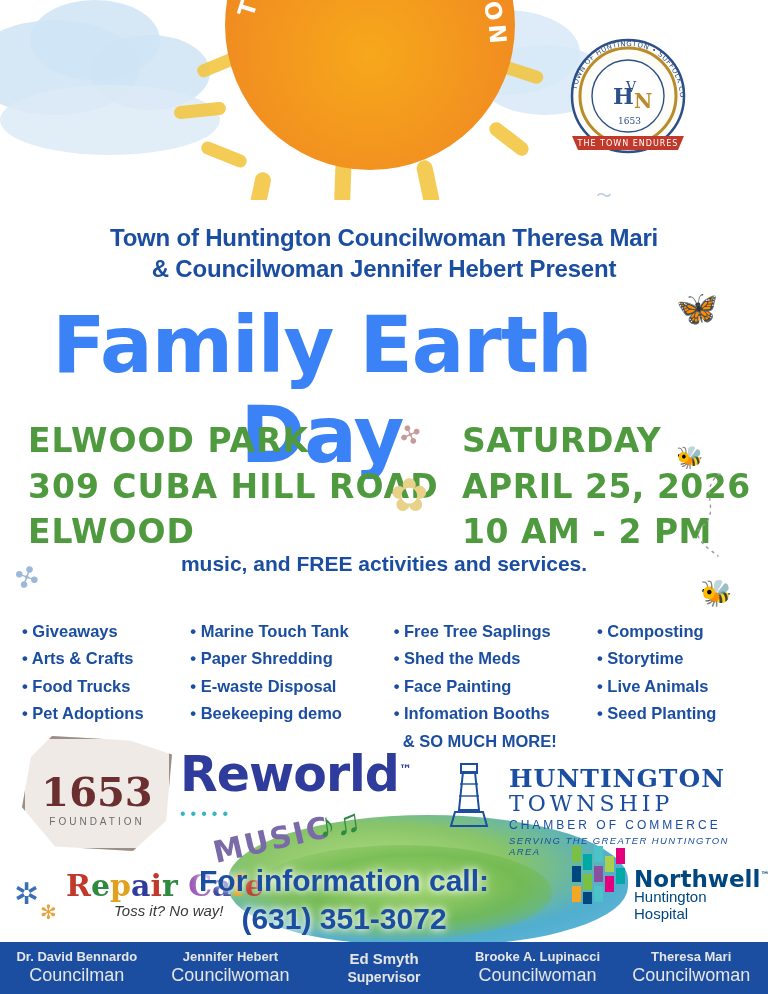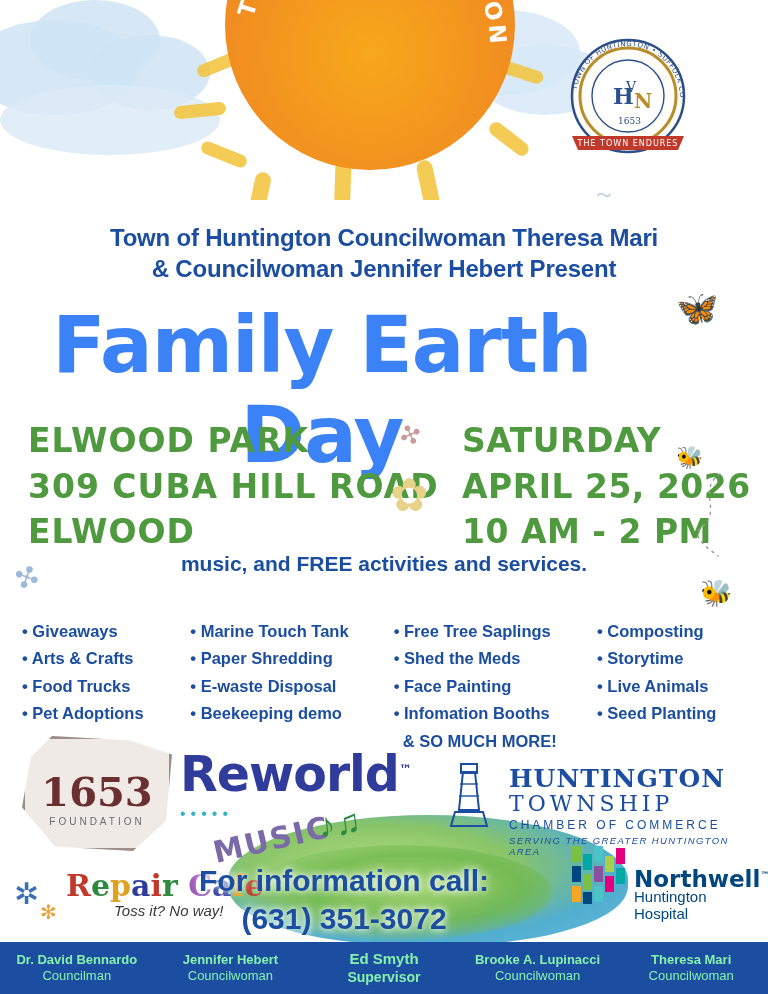--- a/index.html
+++ b/index.html
@@ -217,25 +217,25 @@
   
   .footer {
     position:absolute; left:0; bottom:0; width:768px; height:52px;
     background:#1b4ea0;
     display:flex;
     align-items:center;
   }
   .footer .person {
     flex:1;
     text-align:center;
-    color:#86efac;
+    color:#e5e5e5;
     line-height:1.22;
   }
   .footer .pname { font-size:13px; font-weight:bold; }
-  .footer .prole { font-size:13px; }
+  .footer .prole { font-size:18px; }
   .footer .person.big .pname { font-size:15px; }
   .footer .person.big .prole { font-size:14px; font-weight:bold; }
 
   
   .bug { position:absolute; }
   .butterfly { left:676px; top:288px; font-size:34px; color:#e8c14a; }
   .bee-1 { left:676px; top:445px; font-size:22px; }
   .bee-2 { left:700px; top:578px; font-size:26px; }
   .dragonfly-l { left:14px; top:560px; font-size:30px; color:#9db8d8; transform:rotate(20deg);}
   .dragonfly-r { left:400px; top:420px; font-size:26px; color:#c89a9a; transform:rotate(-25deg);}

